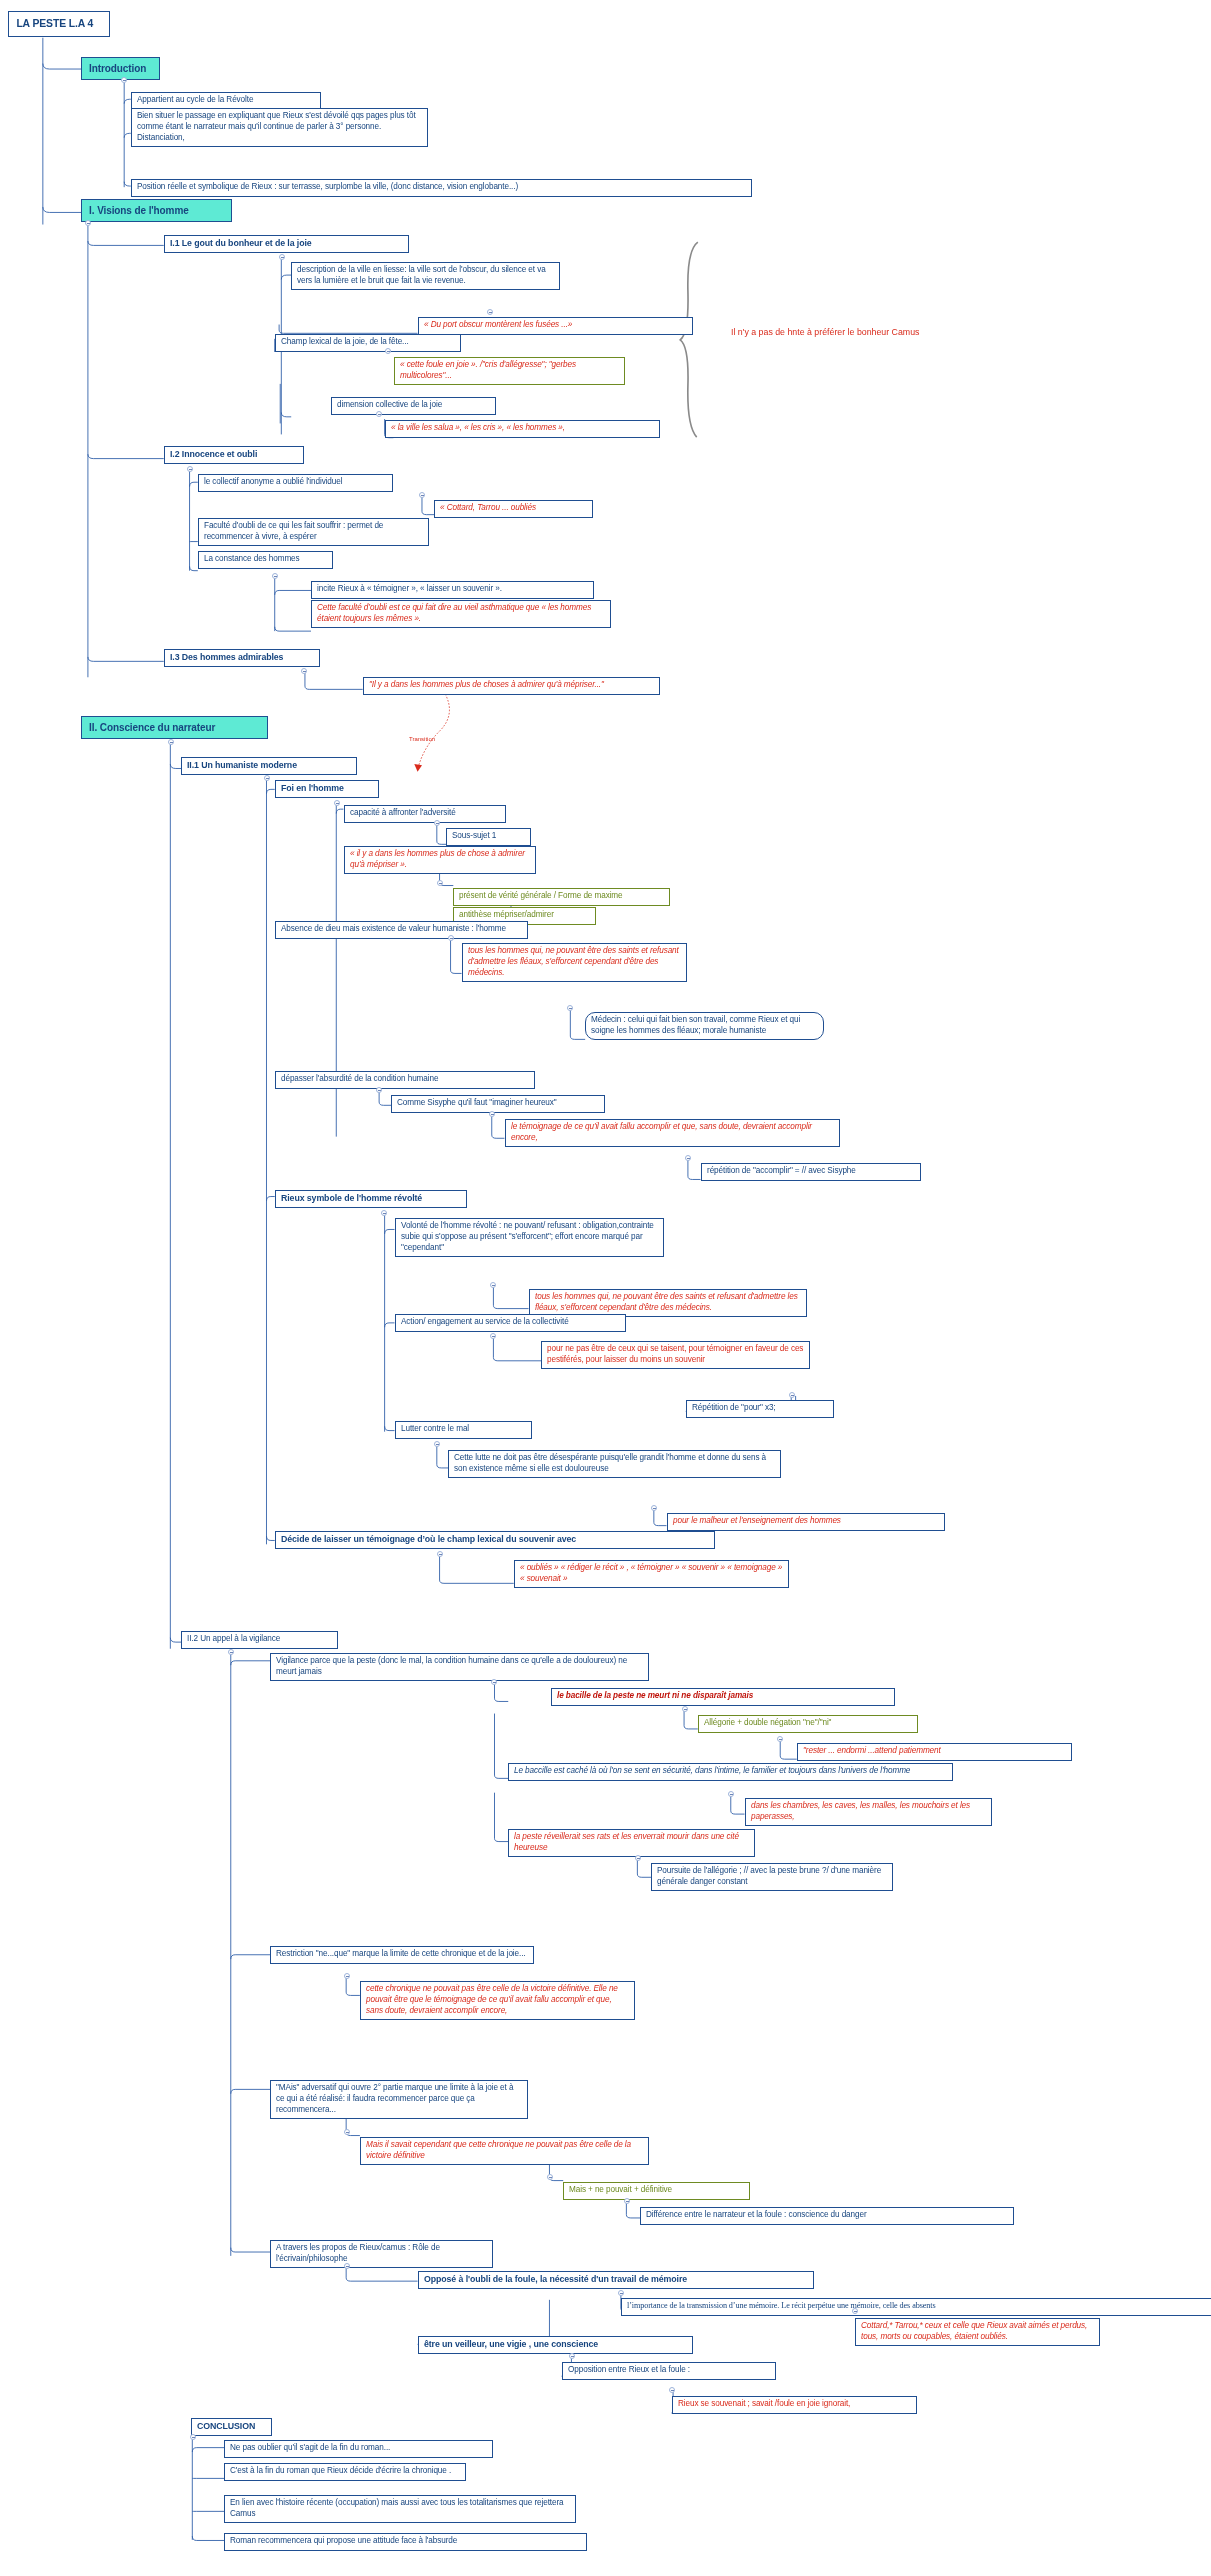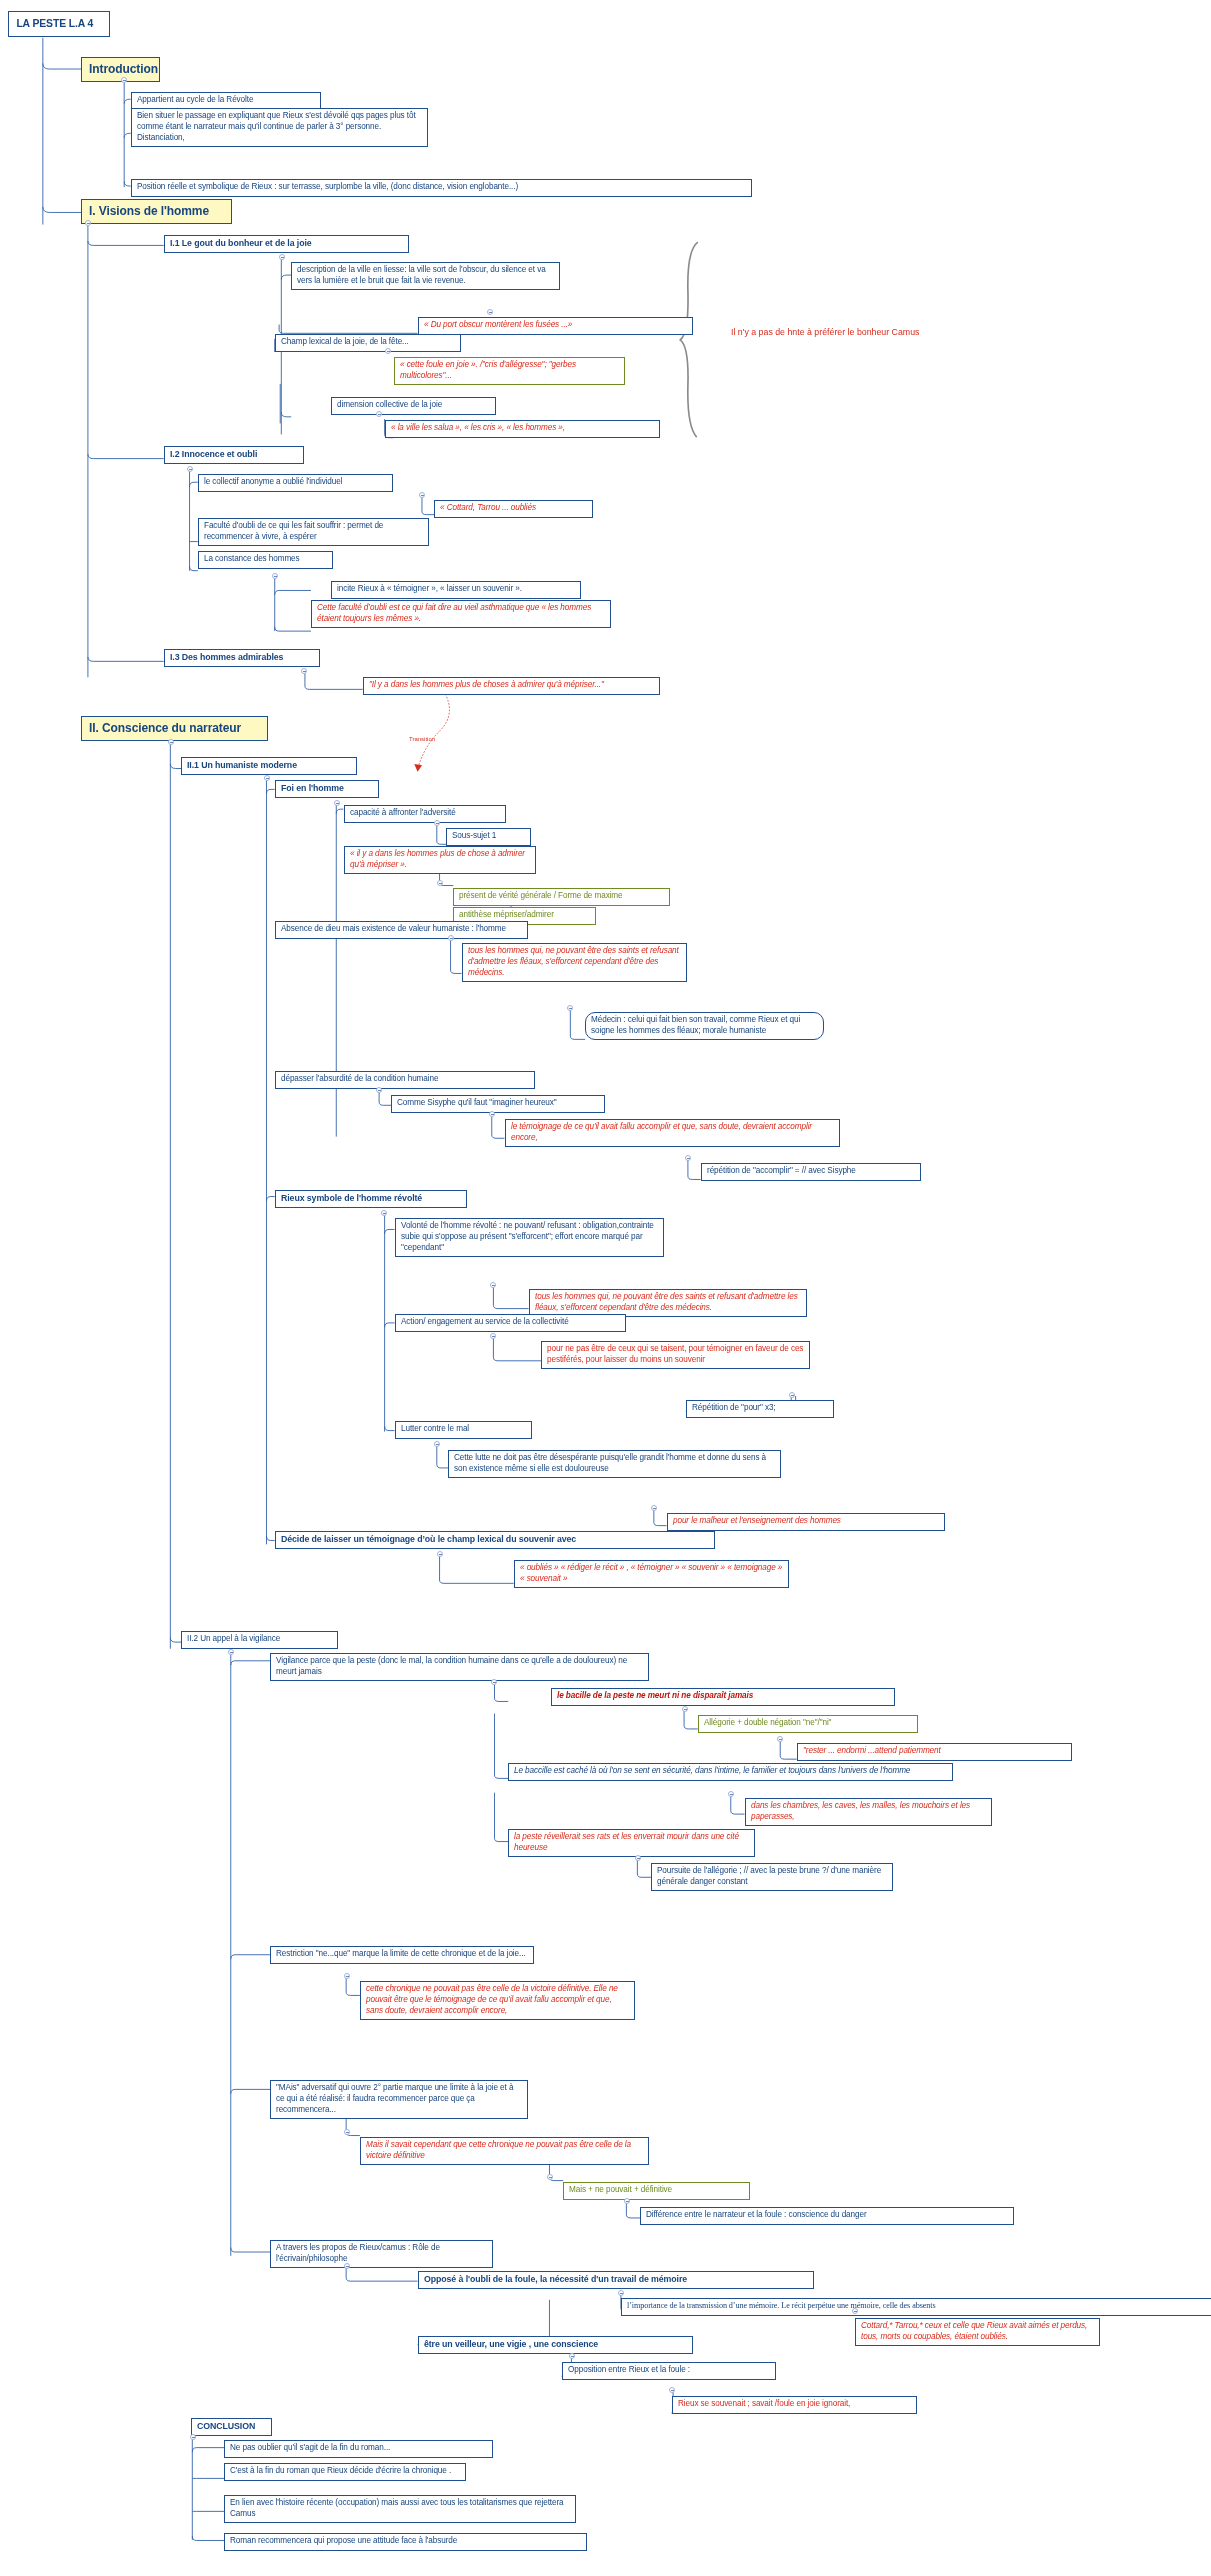--- a/index.html
+++ b/index.html
@@ -23,22 +23,22 @@
     white-space:pre-line;
     font-size:8.2px;
     letter-spacing:-0.1px;
   }
   .n-root{
     background:#ffffff;border:0.9px solid #1F4E91;
     font-weight:bold;font-size:10.4px;color:#17457F;
     padding:5px 7.7px;
   }
   .n-section{
-    background:#fef9c3;border:0.9px solid #1F4E91;
-    font-weight:bold;font-size:12px;color:#17457F;
+    background:#5eead4;border:0.9px solid #1F4E91;
+    font-weight:bold;font-size:10px;color:#17457F;
     padding:3.8px 7.1px;
   }
   .n-sub{font-weight:bold;font-size:8.8px;}
   .n-red{color:#D92B1C;font-style:italic;}
   .n-red-up{color:#D92B1C;}
   .n-redbold{color:#C0140B;font-weight:bold;font-style:italic;margin-left:43px;}
   .n-green{color:#6E8B22;border-color:#6E8B22;}
   .n-greenbox{border-color:#6E8B22;color:#D92B1C;font-style:italic;}
   .n-italic{font-style:italic;}
   .plain-red{
@@ -205,21 +205,21 @@
 <div class="collapse" style="left:187px;top:466px;"></div>
 
 <div class="node" style="left:198px;top:474px;width:195px;">le collectif anonyme a oublié l'individuel</div>
 <div class="collapse" style="left:419px;top:492px;"></div>
 <div class="node n-red" style="left:434px;top:500px;width:159px;">«  Cottard, Tarrou ... oubliés</div>
 
 <div class="node" style="left:198px;top:518px;width:231px;">Faculté d'oubli de ce qui les fait souffrir : permet de recommencer à vivre, à espérer</div>
 <div class="node" style="left:198px;top:551px;width:135px;">La constance des hommes</div>
 <div class="collapse" style="left:272px;top:573px;"></div>
 
-<div class="node" style="left:311px;top:581px;width:250px;margin-left:20px;">incite Rieux à « témoigner », « laisser un souvenir ».</div>
+<div class="node" style="left:311px;top:581px;width:283px;">incite Rieux à « témoigner », « laisser un souvenir ».</div>
 <div class="node n-red" style="left:311px;top:600px;width:300px;">Cette faculté d’oubli est ce qui fait dire au vieil asthmatique que « les hommes étaient toujours les mêmes ».</div>
 
 <div class="node n-sub" style="left:164px;top:649px;width:156px;">I.3 Des hommes admirables</div>
 <div class="collapse" style="left:301px;top:668px;"></div>
 <div class="node n-red" style="left:363px;top:677px;width:297px;">"Il y a dans les hommes plus de choses à admirer qu'à mépriser..."</div>
 
 <div class="node n-section" style="left:81px;top:716px;width:187px;">II. Conscience du narrateur</div>
 <div class="collapse" style="left:168px;top:739px;"></div>
 
 <div class="plain-red-sm" style="left:409px;top:736px;">Transition</div>

